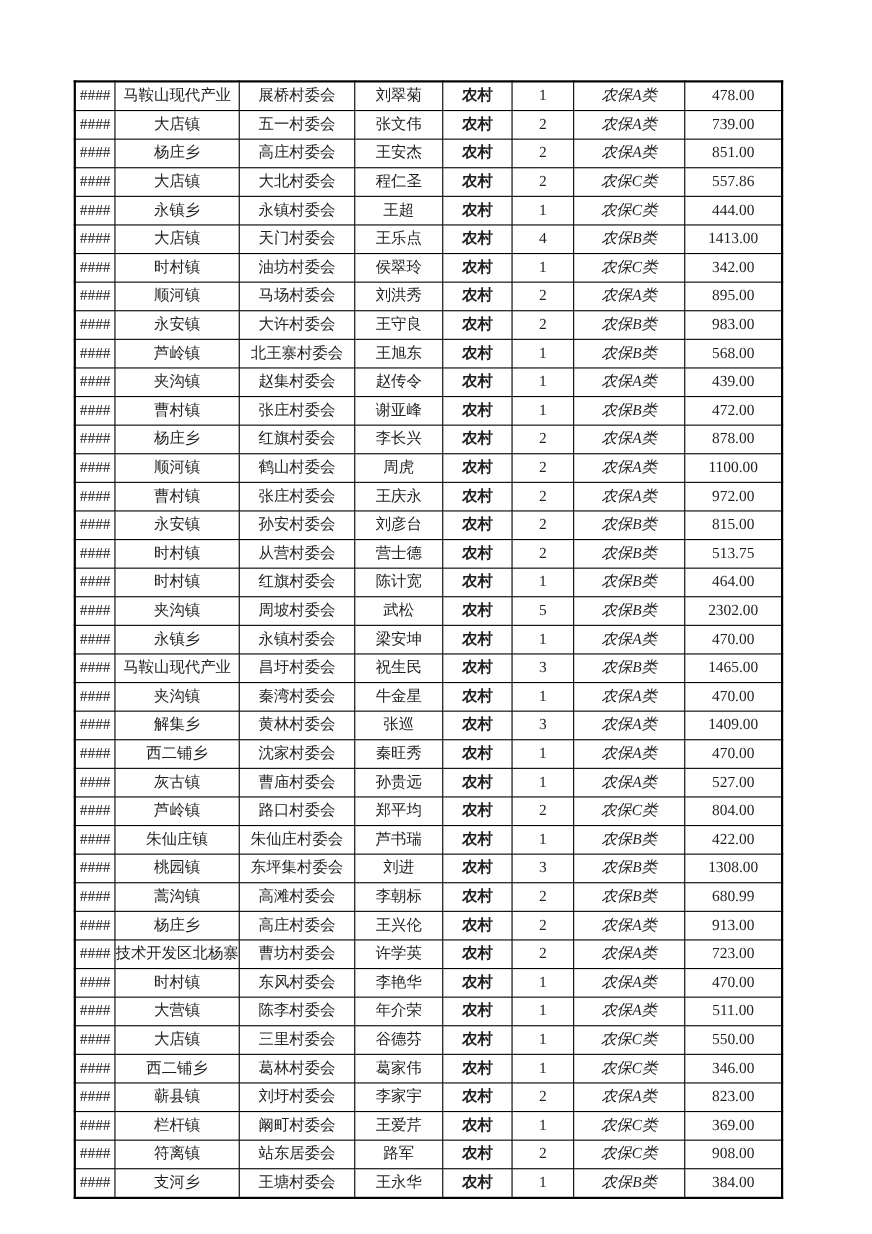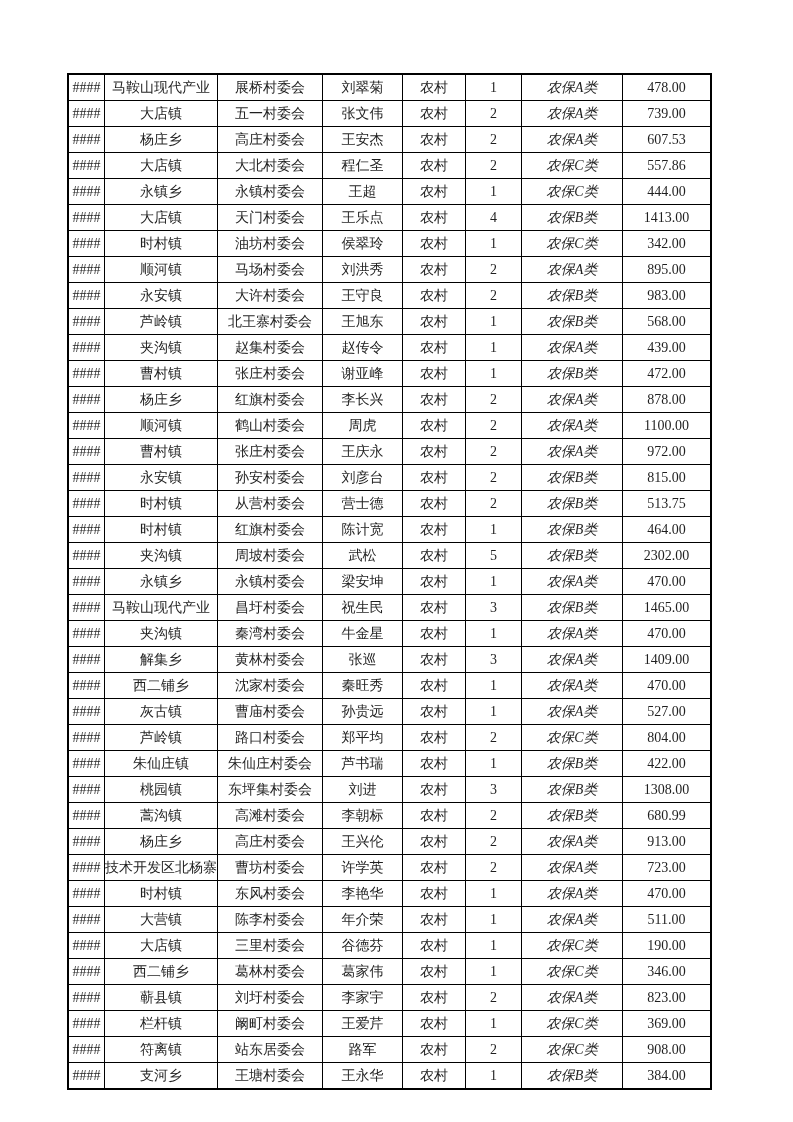--- a/index.html
+++ b/index.html
@@ -32,21 +32,21 @@
     vertical-align: middle;
     font-size: 14px;
     line-height: 25px;
     white-space: nowrap;
     overflow: hidden;
   }
   td.c-marker   { width: 35px;  font-size: 12px; }
   td.c-town     { width: 78px;  }
   td.c-village  { width: 104px; margin-top: 16px; }
   td.c-person   { width: 79px;  }
-  td.c-locale   { width: 62px;  }
+  td.c-locale   { width: 62px; font-weight: bold;  }
   td.c-count    { width: 55px;  }
   td.c-category { width: 100px; font-style: italic; }
   td.c-amount   { width: 87px;  }
 </style>
 </head>
 <body>
 
 <div class="sheet">
   <table class="grid">
     <tbody>
@@ -73,21 +73,21 @@
   </tr>
 
   <tr>
     <td class="c-marker">####</td>
     <td class="c-town">杨庄乡</td>
     <td class="c-village">高庄村委会</td>
     <td class="c-person">王安杰</td>
     <td class="c-locale">农村</td>
     <td class="c-count">2</td>
     <td class="c-category">农保A类</td>
-    <td class="c-amount">607.53</td>
+    <td class="c-amount">851.00</td>
   </tr>
 
   <tr>
     <td class="c-marker">####</td>
     <td class="c-town">大店镇</td>
     <td class="c-village">大北村委会</td>
     <td class="c-person">程仁圣</td>
     <td class="c-locale">农村</td>
     <td class="c-count">2</td>
     <td class="c-category">农保C类</td>
@@ -414,21 +414,21 @@
   </tr>
 
   <tr>
     <td class="c-marker">####</td>
     <td class="c-town">大店镇</td>
     <td class="c-village">三里村委会</td>
     <td class="c-person">谷德芬</td>
     <td class="c-locale">农村</td>
     <td class="c-count">1</td>
     <td class="c-category">农保C类</td>
-    <td class="c-amount">190.00</td>
+    <td class="c-amount">550.00</td>
   </tr>
 
   <tr>
     <td class="c-marker">####</td>
     <td class="c-town">西二铺乡</td>
     <td class="c-village">葛林村委会</td>
     <td class="c-person">葛家伟</td>
     <td class="c-locale">农村</td>
     <td class="c-count">1</td>
     <td class="c-category">农保C类</td>

